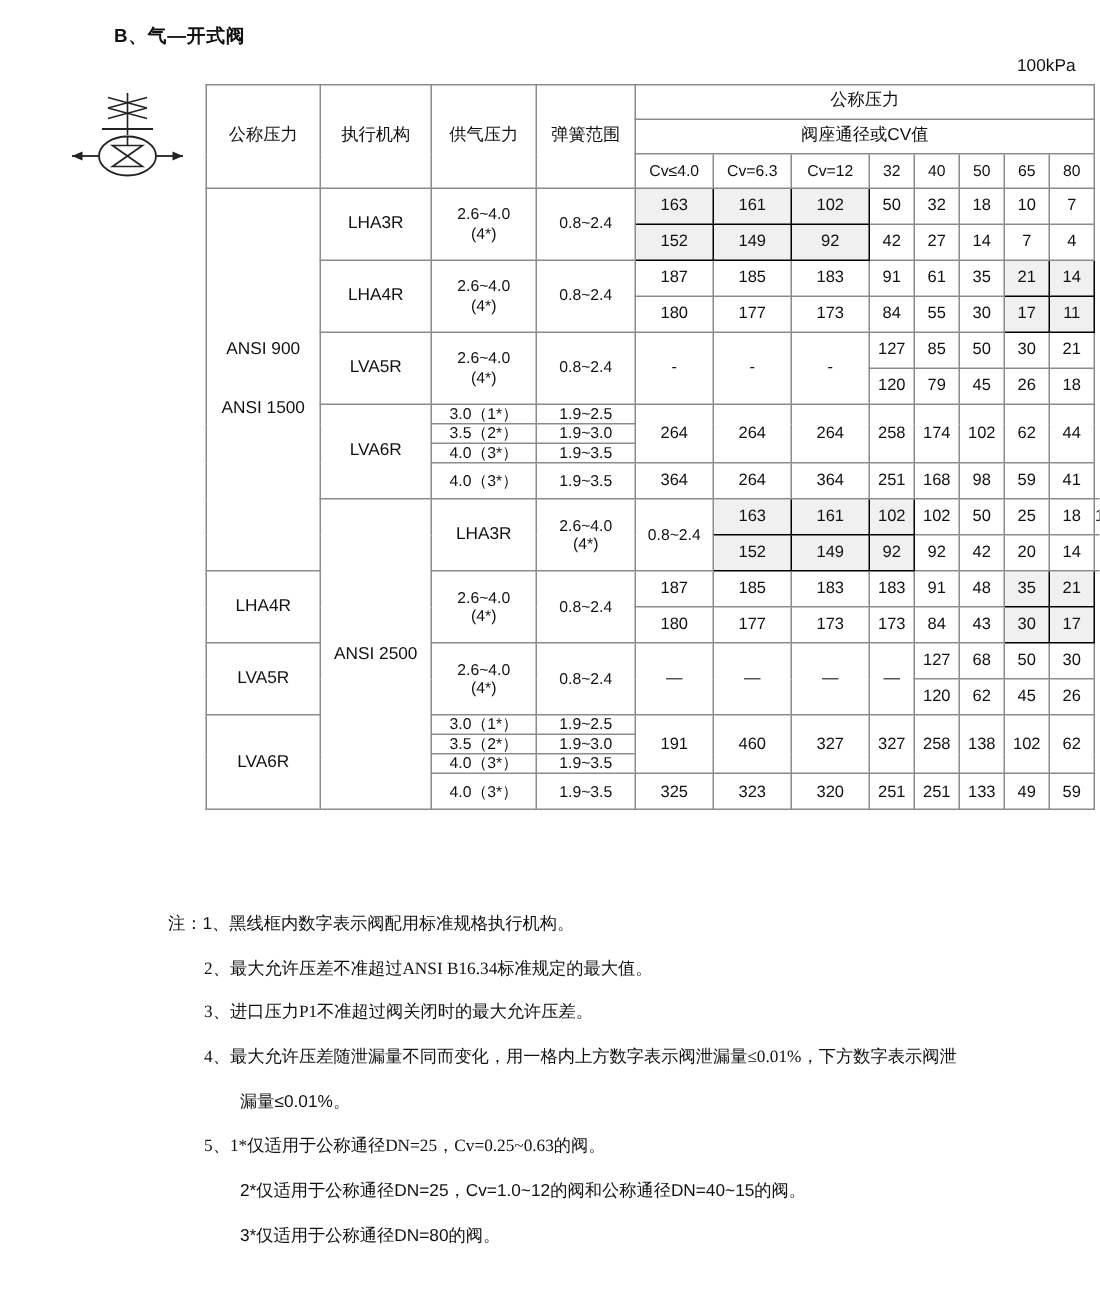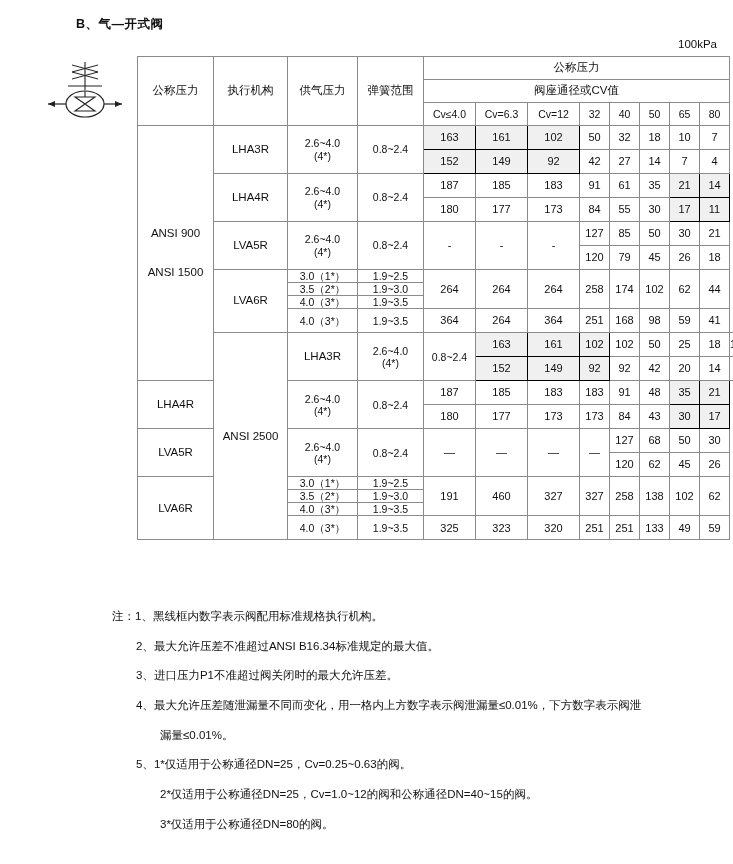--- a/index.html
+++ b/index.html
@@ -104,20 +104,21 @@
     font-size: 11.5px;
     color: #111;
   }
   .note-line {
     margin-bottom: 13px;
     line-height: 1.45;
     white-space: nowrap;
   }
   .note-indent {
     padding-left: 24px;
+    font-family: Liberation Serif, serif;
   }
   .note-indent2 {
     padding-left: 48px;
   }
   .note-head {
     padding-left: 0;
   }
 </style>
 </head>
 <body>

